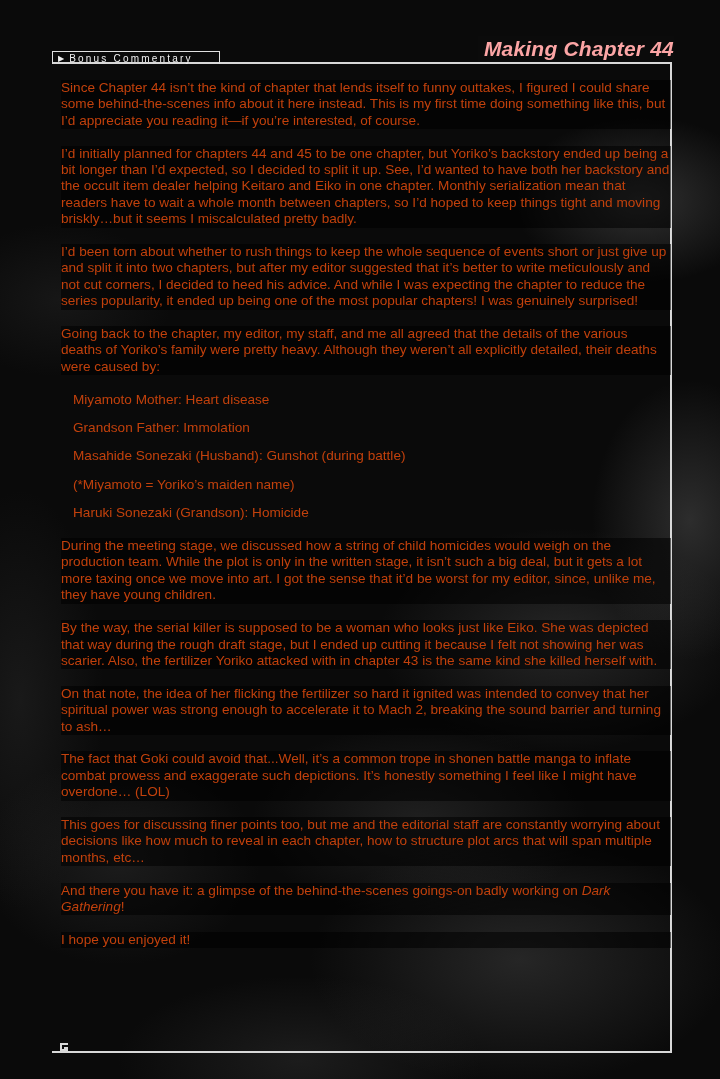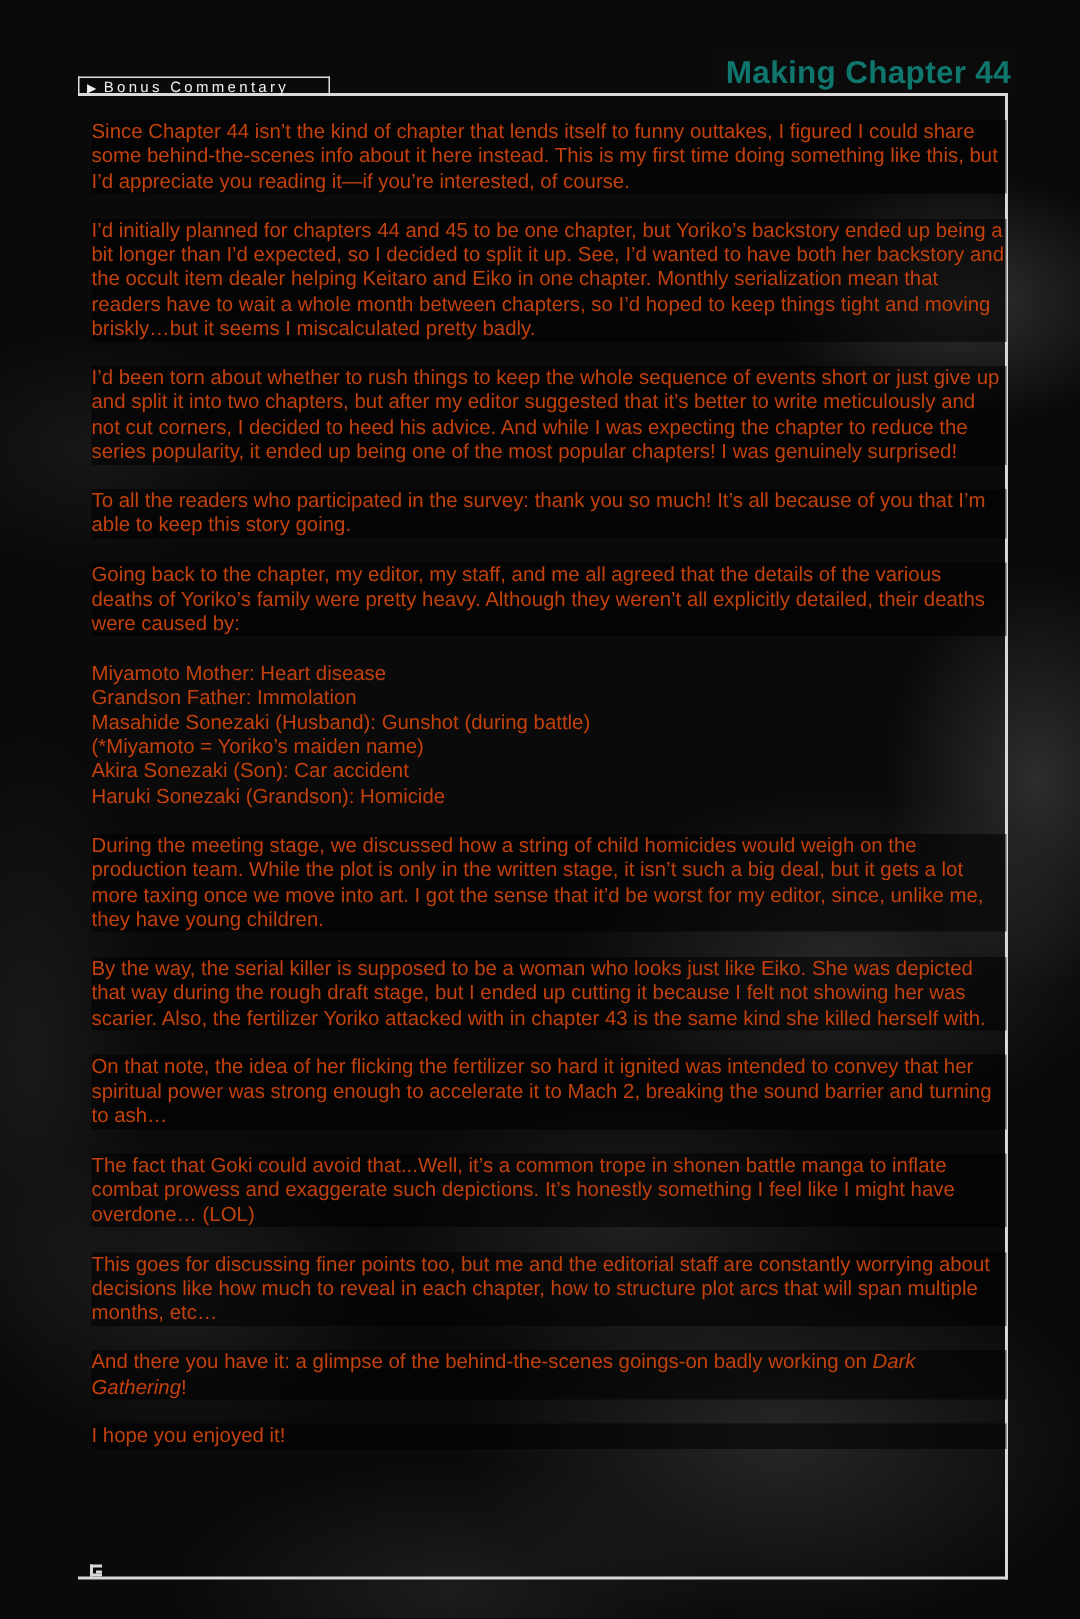--- a/index.html
+++ b/index.html
@@ -45,35 +45,36 @@
       font-size: 10px; letter-spacing: 2.2px;
       color: #f0f0f0;
     }
     .label-box .tri {
       font-size: 8px; margin-right: 5px; letter-spacing: 0;
     }
     .title {
       position: absolute; right: 0; top: -2px;
       font-size: 21px; font-weight: bold;
       background: #0b0b0b; padding-left: 6px;
-      color: #0f766e; letter-spacing: 0.2px;
+      color: #fca5a5; letter-spacing: 0.2px;
       line-height: 26px;
+      font-style: italic;
     }
     .content {
       position: absolute; left: 61px; top: 80px; width: 610px;
       font-size: 13.6px; line-height: 16.4px;
       color: #c2410c;
     }
     .content p {
       margin: 0 0 16.4px 0;
       background: rgba(0,0,0,0.55);
       display: block;
     }
     .content .list { margin: 0 0 16.4px 0; }
-    .content .list div { margin: 0; }
+    .content .list div { margin: 12px; }
     em { font-style: italic; }
     .hook {
       position: absolute; left: 60px; top: 1043px;
       width: 8px; height: 8px;
       border: 2px solid #d8d8d8; border-right: none;
       box-sizing: border-box;
     }
     .hook::after {
       content: ""; position: absolute; left: 2px; top: 2px;
       width: 4px; height: 2px; border-top: 2px solid #d8d8d8;
@@ -91,29 +92,27 @@
     <span class="tri">▶</span>
     <span>Bonus Commentary</span>
   </div>
   <div class="title">Making Chapter 44</div>
 </div>
 
 <div class="content">
   <p>Since Chapter 44 isn’t the kind of chapter that lends itself to funny outtakes, I figured I could share some behind-the-scenes info about it here instead. This is my first time doing something like this, but I’d appreciate you reading it—if you’re interested, of course.</p>
   <p>I’d initially planned for chapters 44 and 45 to be one chapter, but Yoriko’s backstory ended up being a bit longer than I’d expected, so I decided to split it up. See, I’d wanted to have both her backstory and the occult item dealer helping Keitaro and Eiko in one chapter. Monthly serialization mean that readers have to wait a whole month between chapters, so I’d hoped to keep things tight and moving briskly…but it seems I miscalculated pretty badly.</p>
   <p>I’d been torn about whether to rush things to keep the whole sequence of events short or just give up and split it into two chapters, but after my editor suggested that it’s better to write meticulously and not cut corners, I decided to heed his advice. And while I was expecting the chapter to reduce the series popularity, it ended up being one of the most popular chapters! I was genuinely surprised!</p>
-  <p>To all the readers who participated in the survey: thank you so much! It’s all because of you that I’m able to keep this story going.</p>
   <p>Going back to the chapter, my editor, my staff, and me all agreed that the details of the various deaths of Yoriko’s family were pretty heavy. Although they weren’t all explicitly detailed, their deaths were caused by:</p>
 
   <div class="list">
     <div>Miyamoto Mother: Heart disease</div>
     <div>Grandson Father: Immolation</div>
     <div>Masahide Sonezaki (Husband): Gunshot (during battle)</div>
     <div>(*Miyamoto = Yoriko’s maiden name)</div>
-    <div>Akira Sonezaki (Son): Car accident</div>
     <div>Haruki Sonezaki (Grandson): Homicide</div>
   </div>
 
   <p>During the meeting stage, we discussed how a string of child homicides would weigh on the production team. While the plot is only in the written stage, it isn’t such a big deal, but it gets a lot more taxing once we move into art. I got the sense that it’d be worst for my editor, since, unlike me, they have young children.</p>
   <p>By the way, the serial killer is supposed to be a woman who looks just like Eiko. She was depicted that way during the rough draft stage, but I ended up cutting it because I felt not showing her was scarier. Also, the fertilizer Yoriko attacked with in chapter 43 is the same kind she killed herself with.</p>
   <p>On that note, the idea of her flicking the fertilizer so hard it ignited was intended to convey that her spiritual power was strong enough to accelerate it to Mach 2, breaking the sound barrier and turning to ash…</p>
   <p>The fact that Goki could avoid that...Well, it’s a common trope in shonen battle manga to inflate combat prowess and exaggerate such depictions. It’s honestly something I feel like I might have overdone… (LOL)</p>
   <p>This goes for discussing finer points too, but me and the editorial staff are constantly worrying about decisions like how much to reveal in each chapter, how to structure plot arcs that will span multiple months, etc…</p>
 
   <p><span>And there you have it: a glimpse of the behind-the-scenes goings-on badly working on </span><em>Dark Gathering</em><span>!</span></p>

